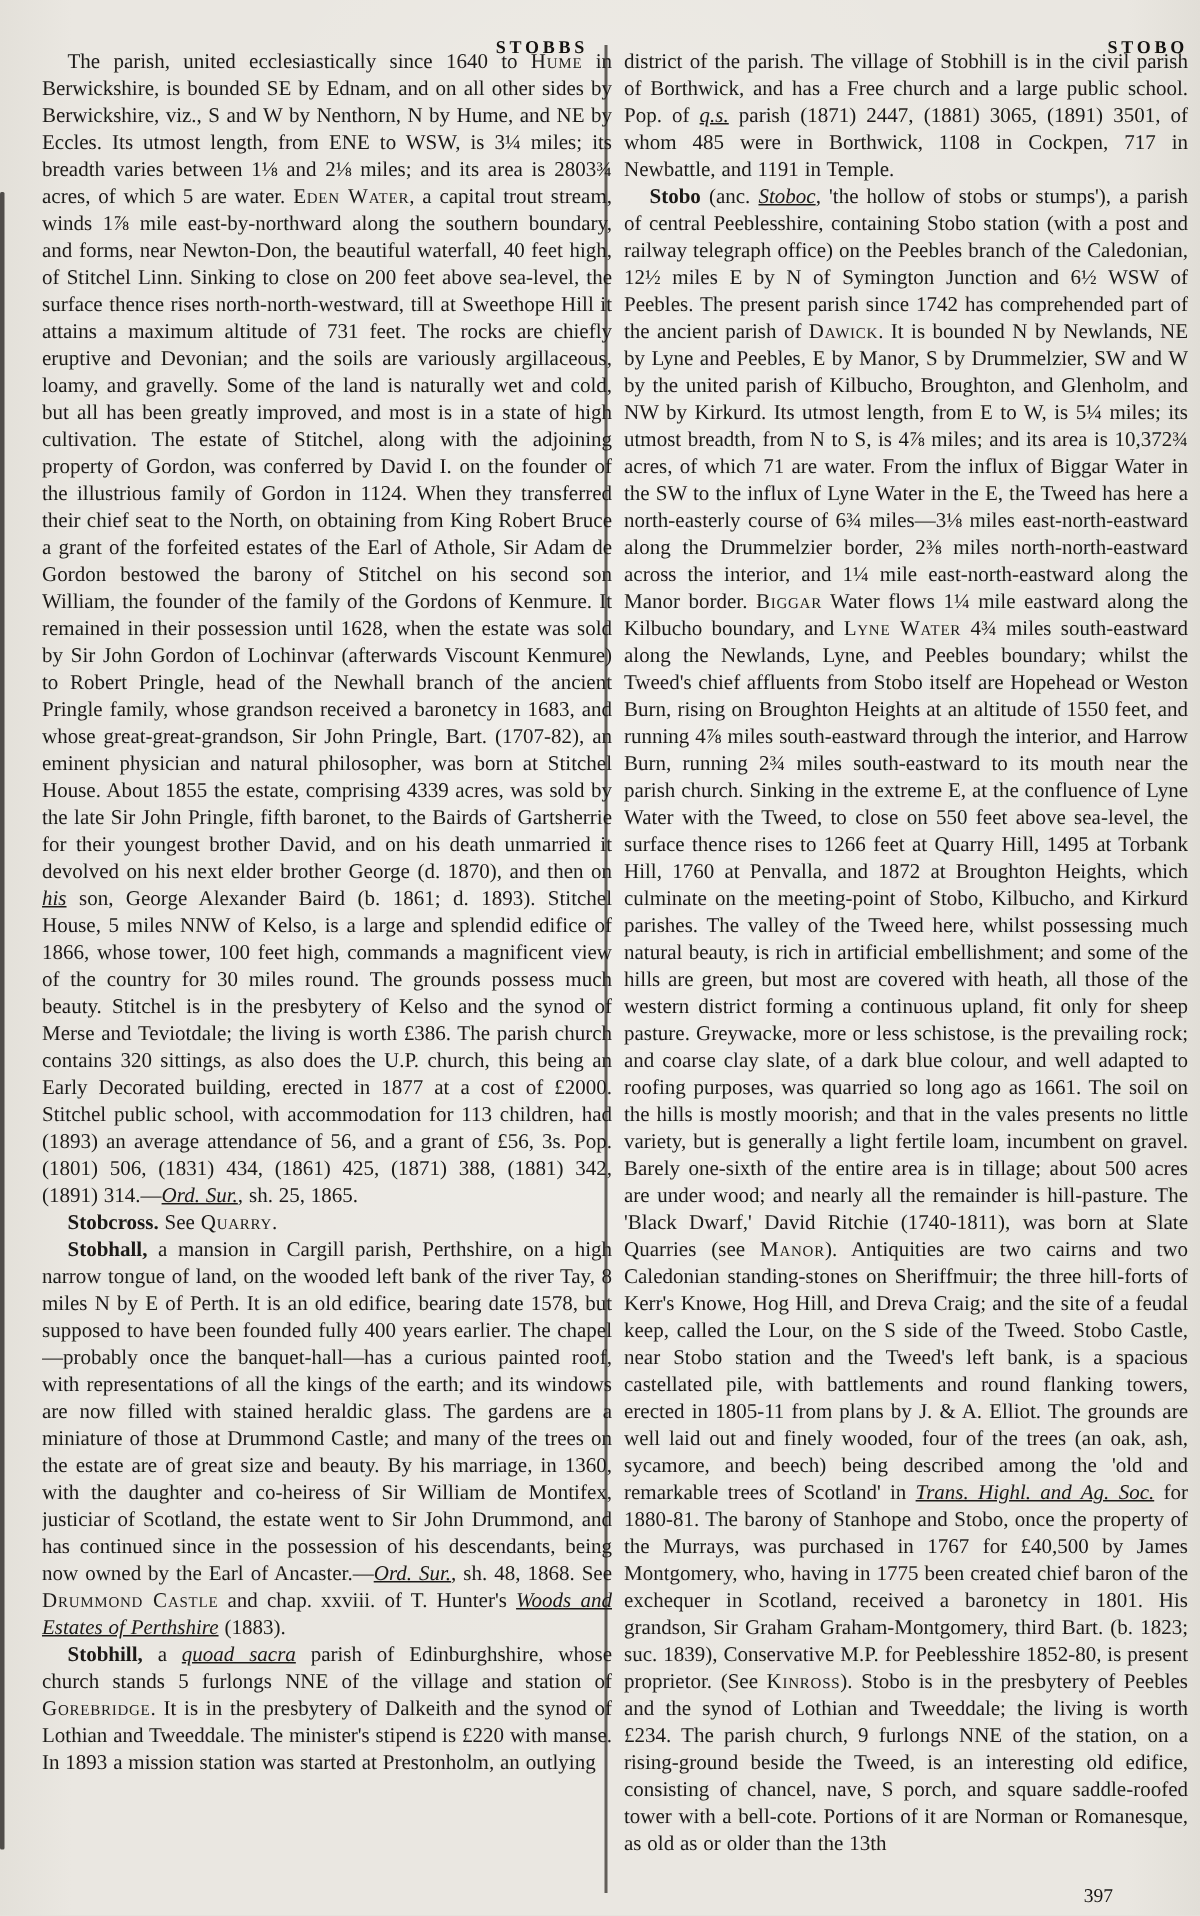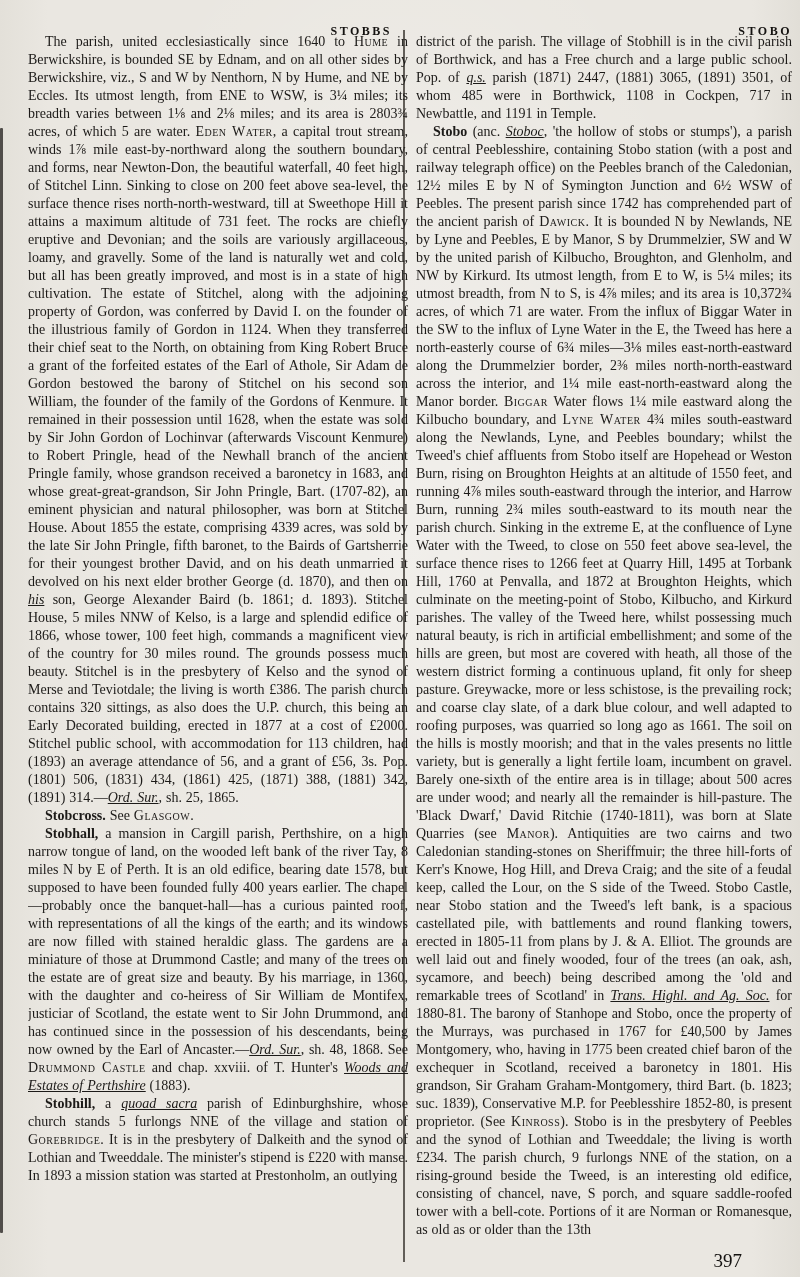--- a/index.html
+++ b/index.html
@@ -39,36 +39,36 @@
   .col.left  { left:28px;  width:380px; }
   .col.right { left:416px; width:376px; }
   p.para { margin:0; }
   p.para.indent { text-indent:17px; }
   .seg-plain { }
   .seg-b  { font-weight:bold; }
   .seg-i  { font-style:italic;text-decoration:underline; }
   .seg-sc { font-variant:small-caps; letter-spacing:.5px; }
   .page-number {
     position:absolute; bottom:5px; right:58px;
-    font-size:19px; color:#141210;
+    font-size:13px; color:#141210;
   }
 </style>
 </head>
 <body>
 
 <div class="page">
   <div class="edge-shadow"></div>
   <div class="running-heads">
     <div class="head left">STOBBS</div>
     <div class="head right">STOBO</div>
   </div>
   <div class="divider"></div>
   <div class="col left" id="col-left">
       <p class="para indent"><span class="seg-plain">The parish, united ecclesiastically since 1640 to </span><span class="seg-sc">Hume</span><span class="seg-plain"> in Berwickshire, is bounded SE by Ednam, and on all other sides by Berwickshire, viz., S and W by Nenthorn, N by Hume, and NE by Eccles.  Its utmost length, from ENE to WSW, is 3¼ miles; its breadth varies between 1⅛ and 2⅛ miles; and its area is 2803¾ acres, of which 5 are water.  </span><span class="seg-sc">Eden Water</span><span class="seg-plain">, a capital trout stream, winds 1⅞ mile east-by-northward along the southern boundary, and forms, near Newton-Don, the beautiful waterfall, 40 feet high, of Stitchel Linn. Sinking to close on 200 feet above sea-level, the surface thence rises north-north-westward, till at Sweethope Hill it attains a maximum altitude of 731 feet.  The rocks are chiefly eruptive and Devonian; and the soils are variously argillaceous, loamy, and gravelly.  Some of the land is naturally wet and cold, but all has been greatly improved, and most is in a state of high cultivation.  The estate of Stitchel, along with the adjoining property of Gordon, was conferred by David I. on the founder of the illustrious family of Gordon in 1124. When they transferred their chief seat to the North, on obtaining from King Robert Bruce a grant of the forfeited estates of the Earl of Athole, Sir Adam de Gordon bestowed the barony of Stitchel on his second son William, the founder of the family of the Gordons of Kenmure.  It remained in their possession until 1628, when the estate was sold by Sir John Gordon of Lochinvar (afterwards Viscount Kenmure) to Robert Pringle, head of the Newhall branch of the ancient Pringle family, whose grandson received a baronetcy in 1683, and whose great-great-grandson, Sir John Pringle, Bart. (1707-82), an eminent physician and natural philosopher, was born at Stitchel House.  About 1855 the estate, comprising 4339 acres, was sold by the late Sir John Pringle, fifth baronet, to the Bairds of Gartsherrie for their youngest brother David, and on his death unmarried it devolved on his next elder brother George (d. 1870), and then on </span><span class="seg-i">his</span><span class="seg-plain"> son, George Alexander Baird (b. 1861; d. 1893).  Stitchel House, 5 miles NNW of Kelso, is a large and splendid edifice of 1866, whose tower, 100 feet high, commands a magnificent view of the country for 30 miles round.  The grounds possess much beauty.  Stitchel is in the presbytery of Kelso and the synod of Merse and Teviotdale; the living is worth £386.  The parish church contains 320 sittings, as also does the U.P. church, this being an Early Decorated building, erected in 1877 at a cost of £2000. Stitchel public school, with accommodation for 113 children, had (1893) an average attendance of 56, and a grant of £56, 3s.  Pop. (1801) 506, (1831) 434, (1861) 425, (1871) 388, (1881) 342, (1891) 314.—</span><span class="seg-i">Ord. Sur.</span><span class="seg-plain">, sh. 25, 1865.</span></p>
-      <p class="para indent"><span class="seg-b">Stobcross.</span><span class="seg-plain">  See </span><span class="seg-sc">Glasgow</span><span class="seg-plain">.</span></p>
+      <p class="para indent"><span class="seg-b">Stobcross.</span><span class="seg-plain">  See </span><span class="seg-sc">Quarry</span><span class="seg-plain">.</span></p>
       <p class="para indent"><span class="seg-b">Stobhall,</span><span class="seg-plain"> a mansion in Cargill parish, Perthshire, on a high narrow tongue of land, on the wooded left bank of the river Tay, 8 miles N by E of Perth.  It is an old edifice, bearing date 1578, but supposed to have been founded fully 400 years earlier.  The chapel—probably once the banquet-hall—has a curious painted roof, with representations of all the kings of the earth; and its windows are now filled with stained heraldic glass. The gardens are a miniature of those at Drummond Castle; and many of the trees on the estate are of great size and beauty.  By his marriage, in 1360, with the daughter and co-heiress of Sir William de Montifex, justiciar of Scotland, the estate went to Sir John Drummond, and has continued since in the possession of his descendants, being now owned by the Earl of Ancaster.—</span><span class="seg-i">Ord. Sur.</span><span class="seg-plain">, sh. 48, 1868.  See </span><span class="seg-sc">Drummond Castle</span><span class="seg-plain"> and chap. xxviii. of T. Hunter's </span><span class="seg-i">Woods and Estates of Perthshire</span><span class="seg-plain"> (1883).</span></p>
       <p class="para indent"><span class="seg-b">Stobhill,</span><span class="seg-plain"> a </span><span class="seg-i">quoad sacra</span><span class="seg-plain"> parish of Edinburghshire, whose church stands 5 furlongs NNE of the village and station of </span><span class="seg-sc">Gorebridge</span><span class="seg-plain">.  It is in the presbytery of Dalkeith and the synod of Lothian and Tweeddale.  The minister's stipend is £220 with manse.  In 1893 a mission station was started at Prestonholm, an outlying</span></p>
     </div>
   <div class="col right" id="col-right">
       <p class="para"><span class="seg-plain">district of the parish.  The village of Stobhill is in the civil parish of Borthwick, and has a Free church and a large public school.  Pop. of </span><span class="seg-i">q.s.</span><span class="seg-plain"> parish (1871) 2447, (1881) 3065, (1891) 3501, of whom 485 were in Borthwick, 1108 in Cockpen, 717 in Newbattle, and 1191 in Temple.</span></p>
       <p class="para indent"><span class="seg-b">Stobo</span><span class="seg-plain"> (anc. </span><span class="seg-i">Stoboc</span><span class="seg-plain">, 'the hollow of stobs or stumps'), a parish of central Peeblesshire, containing Stobo station (with a post and railway telegraph office) on the Peebles branch of the Caledonian, 12½ miles E by N of Symington Junction and 6½ WSW of Peebles.  The present parish since 1742 has comprehended part of the ancient parish of </span><span class="seg-sc">Dawick</span><span class="seg-plain">.  It is bounded N by Newlands, NE by Lyne and Peebles, E by Manor, S by Drummelzier, SW and W by the united parish of Kilbucho, Broughton, and Glenholm, and NW by Kirkurd.  Its utmost length, from E to W, is 5¼ miles; its utmost breadth, from N to S, is 4⅞ miles; and its area is 10,372¾ acres, of which 71 are water.  From the influx of Biggar Water in the SW to the influx of Lyne Water in the E, the Tweed has here a north-easterly course of 6¾ miles—3⅛ miles east-north-eastward along the Drummelzier border, 2⅜ miles north-north-eastward across the interior, and 1¼ mile east-north-eastward along the Manor border. </span><span class="seg-sc">Biggar</span><span class="seg-plain"> Water flows 1¼ mile eastward along the Kilbucho boundary, and </span><span class="seg-sc">Lyne Water</span><span class="seg-plain"> 4¾ miles south-eastward along the Newlands, Lyne, and Peebles boundary; whilst the Tweed's chief affluents from Stobo itself are Hopehead or Weston Burn, rising on Broughton Heights at an altitude of 1550 feet, and running 4⅞ miles south-eastward through the interior, and Harrow Burn, running 2¾ miles south-eastward to its mouth near the parish church.  Sinking in the extreme E, at the confluence of Lyne Water with the Tweed, to close on 550 feet above sea-level, the surface thence rises to 1266 feet at Quarry Hill, 1495 at Torbank Hill, 1760 at Penvalla, and 1872 at Broughton Heights, which culminate on the meeting-point of Stobo, Kilbucho, and Kirkurd parishes.  The valley of the Tweed here, whilst possessing much natural beauty, is rich in artificial embellishment; and some of the hills are green, but most are covered with heath, all those of the western district forming a continuous upland, fit only for sheep pasture.  Greywacke, more or less schistose, is the prevailing rock; and coarse clay slate, of a dark blue colour, and well adapted to roofing purposes, was quarried so long ago as 1661.  The soil on the hills is mostly moorish; and that in the vales presents no little variety, but is generally a light fertile loam, incumbent on gravel. Barely one-sixth of the entire area is in tillage; about 500 acres are under wood; and nearly all the remainder is hill-pasture.  The 'Black Dwarf,' David Ritchie (1740-1811), was born at Slate Quarries (see </span><span class="seg-sc">Manor</span><span class="seg-plain">). Antiquities are two cairns and two Caledonian standing-stones on Sheriffmuir; the three hill-forts of Kerr's Knowe, Hog Hill, and Dreva Craig; and the site of a feudal keep, called the Lour, on the S side of the Tweed. Stobo Castle, near Stobo station and the Tweed's left bank, is a spacious castellated pile, with battlements and round flanking towers, erected in 1805-11 from plans by J. &amp; A. Elliot.  The grounds are well laid out and finely wooded, four of the trees (an oak, ash, sycamore, and beech) being described among the 'old and remarkable trees of Scotland' in </span><span class="seg-i">Trans. Highl. and Ag. Soc.</span><span class="seg-plain"> for 1880-81.  The barony of Stanhope and Stobo, once the property of the Murrays, was purchased in 1767 for £40,500 by James Montgomery, who, having in 1775 been created chief baron of the exchequer in Scotland, received a baronetcy in 1801.  His grandson, Sir Graham Graham-Montgomery, third Bart. (b. 1823; suc. 1839), Conservative M.P. for Peeblesshire 1852-80, is present proprietor.  (See </span><span class="seg-sc">Kinross</span><span class="seg-plain">).  Stobo is in the presbytery of Peebles and the synod of Lothian and Tweeddale; the living is worth £234.  The parish church, 9 furlongs NNE of the station, on a rising-ground beside the Tweed, is an interesting old edifice, consisting of chancel, nave, S porch, and square saddle-roofed tower with a bell-cote.  Portions of it are Norman or Romanesque, as old as or older than the 13th</span></p>
     </div>
   <div class="page-number">397</div>
 </div>
 

